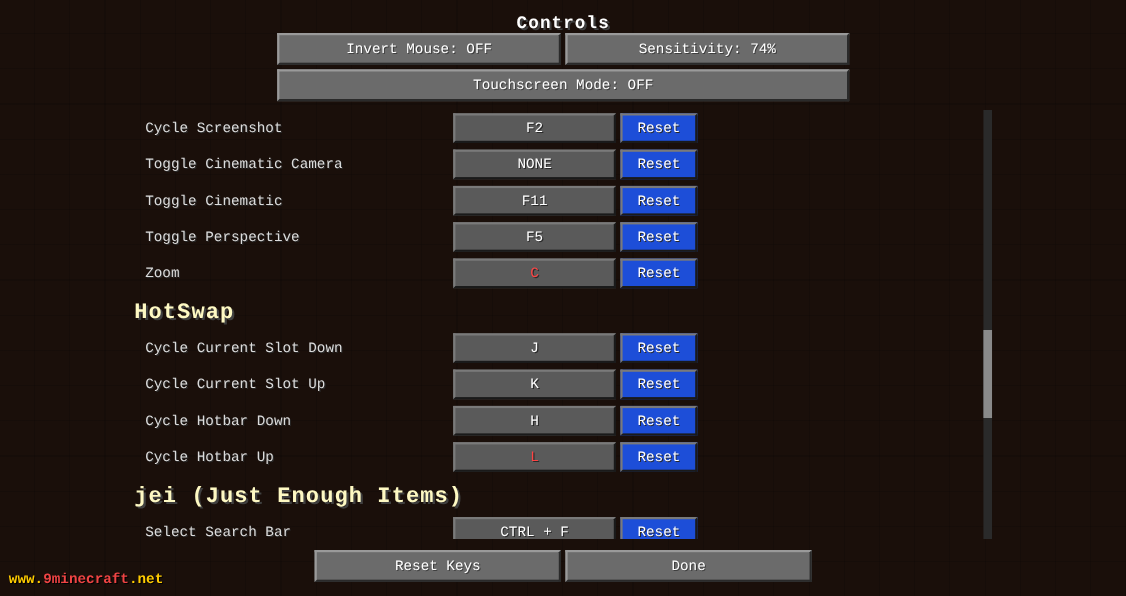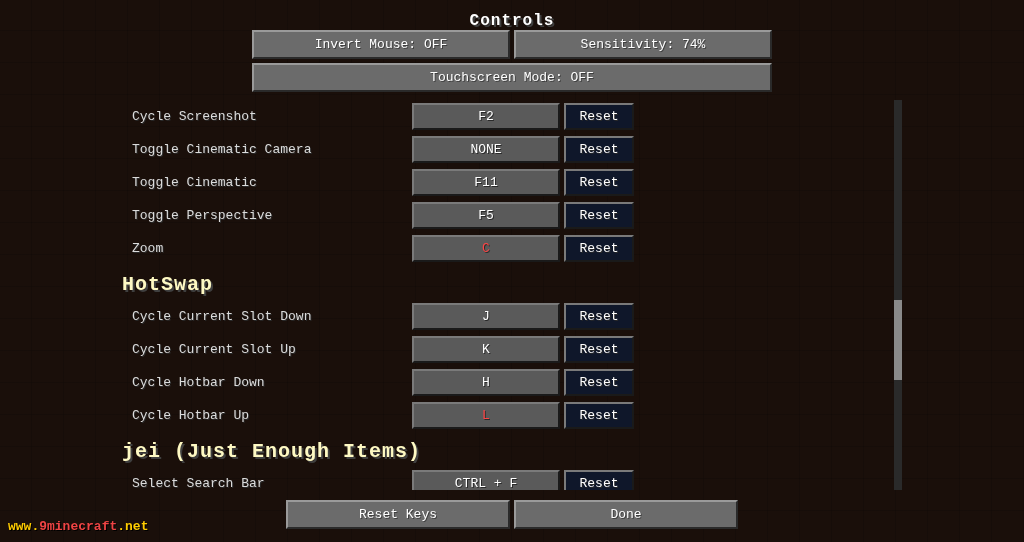--- a/index.html
+++ b/index.html
@@ -139,21 +139,21 @@
       padding: 4px 8px;
       cursor: pointer;
       text-shadow: 1px 1px #2a2a2a;
     }
 
     .keybind-key.red-text {
       color: #ff4444;
     }
 
     .keybind-reset {
-      background-color: #0f172a;
+      background-color: #1d4ed8;
       border: none;
       border-top: 2px solid #7a7a7a;
       border-left: 2px solid #7a7a7a;
       border-bottom: 2px solid #1a1a1a;
       border-right: 2px solid #1a1a1a;
       color: #ffffff;
       font-family: 'Courier New', monospace;
       font-size: 13px;
       width: 70px;
       text-align: center;

